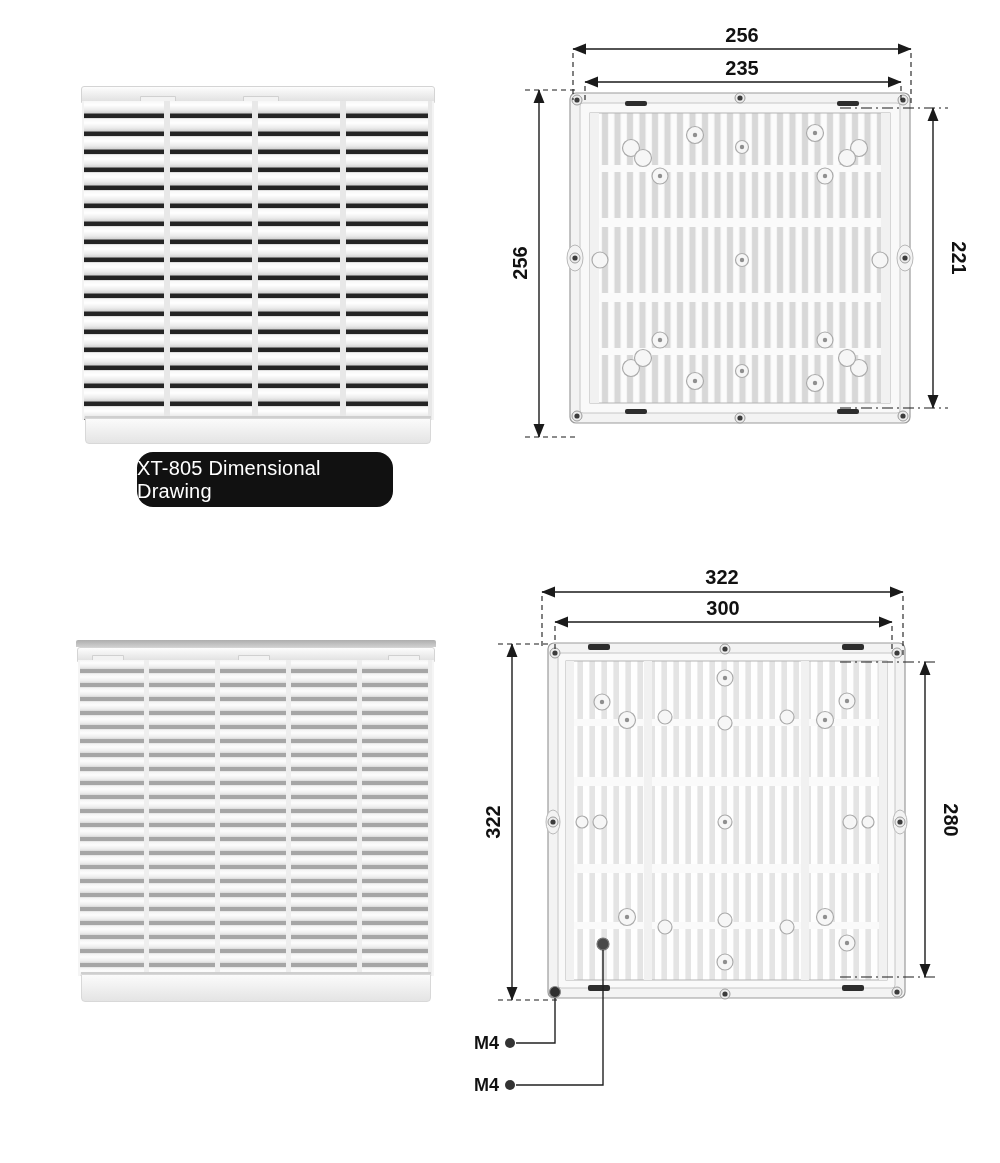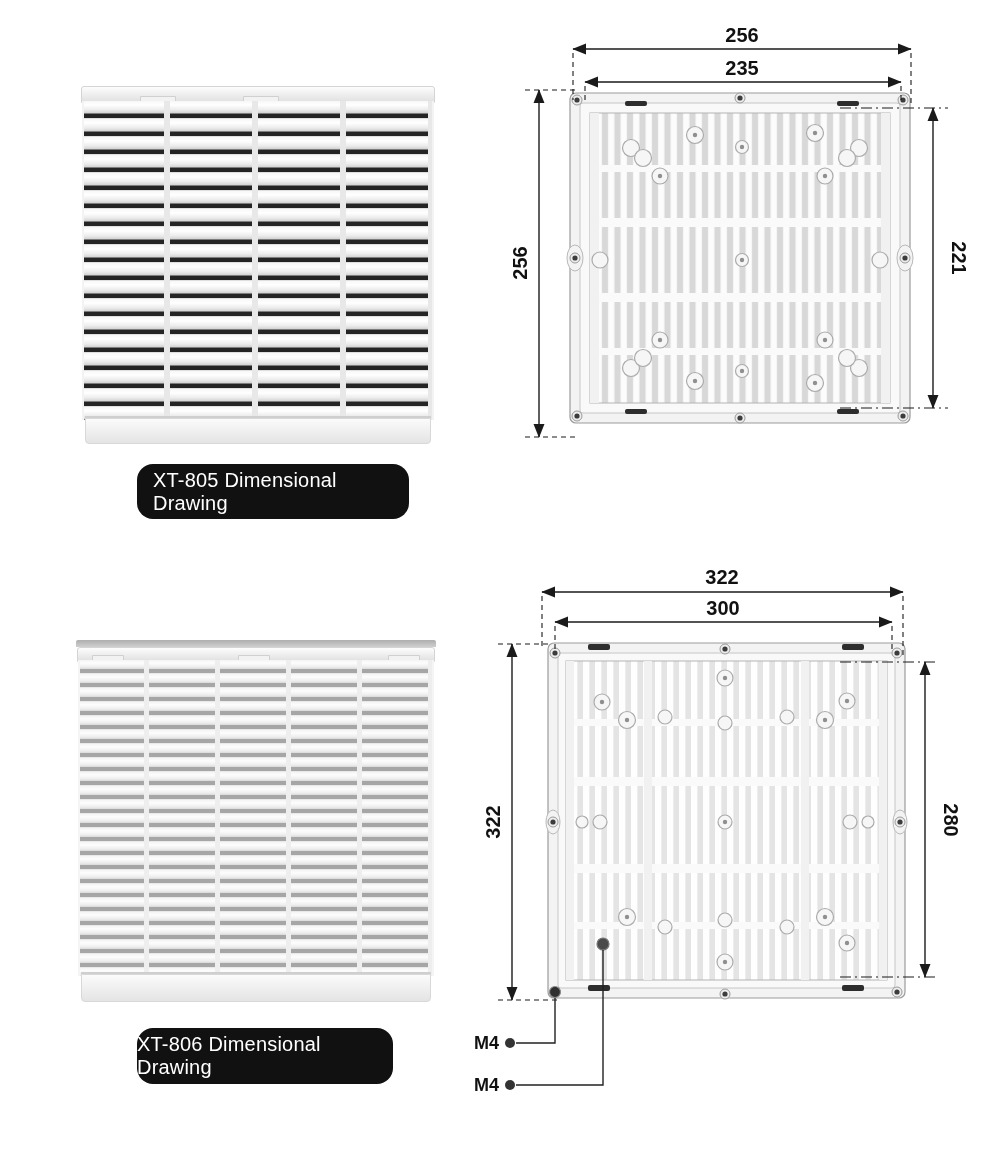--- a/index.html
+++ b/index.html
@@ -83,21 +83,21 @@
 
   <div class="photo" style="left:80px;top:86px;width:356px;height:358px;">
     <div class="grille-cap">
       <span class="cap-tab" style="left:58px;"></span>
       <span class="cap-tab" style="left:161px;"></span>
     </div>
     <div class="grille-louvers louvers-805"></div>
     <div class="grille-base"></div>
   </div>
 
-  <div class="model-badge" style="left:137px;top:464px;padding-left:16px;">
+  <div class="model-badge" style="left:137px;top:452px;">
     <span>XT-805 Dimensional Drawing</span>
   </div>
 
   <svg style="left:480px;top:20px;" width="520" height="450" viewBox="0 0 520 450">
     <defs>
       <marker id="arr805" viewBox="0 0 10 8" refX="9.5" refY="4" markerWidth="10" markerHeight="8" orient="auto-start-reverse">
         <path d="M0,0 L10,4 L0,8 z" fill="#1a1a1a"></path>
       </marker>
       <pattern id="ribs805" width="12.5" height="290" patternUnits="userSpaceOnUse">
         <rect width="12.5" height="290" fill="#d8d8d8"></rect>
@@ -228,23 +228,20 @@
     <div class="top-strip"></div>
     <div class="grille-cap cap-806">
       <span class="cap-tab" style="left:14px;width:30px;top:7px;"></span>
       <span class="cap-tab" style="left:160px;width:30px;top:7px;"></span>
       <span class="cap-tab" style="right:14px;width:30px;top:7px;"></span>
     </div>
     <div class="grille-louvers louvers-806"></div>
     <div class="grille-base" style="height:26px;"></div>
   </div>
 
-  <div class="model-badge" style="left:137px;top:1028px;height:56px;">
-    <span>XT-806 Dimensional Drawing</span>
-  </div>
 
   <svg style="left:460px;top:565px;" width="540" height="545" viewBox="0 0 540 545">
     <defs>
       <marker id="arr806" viewBox="0 0 10 8" refX="9.5" refY="4" markerWidth="10" markerHeight="8" orient="auto-start-reverse">
         <path d="M0,0 L10,4 L0,8 z" fill="#1a1a1a"></path>
       </marker>
       <pattern id="ribs806" width="12" height="319" patternUnits="userSpaceOnUse">
         <rect width="12" height="319" fill="#e4e4e4"></rect>
         <rect x="3" width="6.4" height="319" fill="#fefefe"></rect>
       </pattern>

